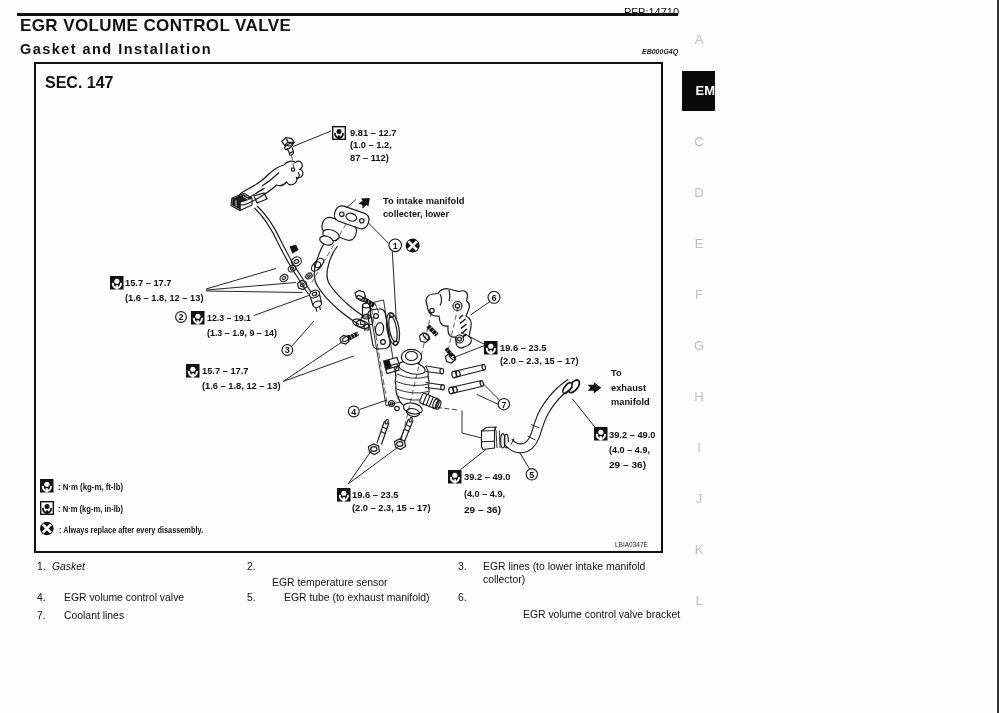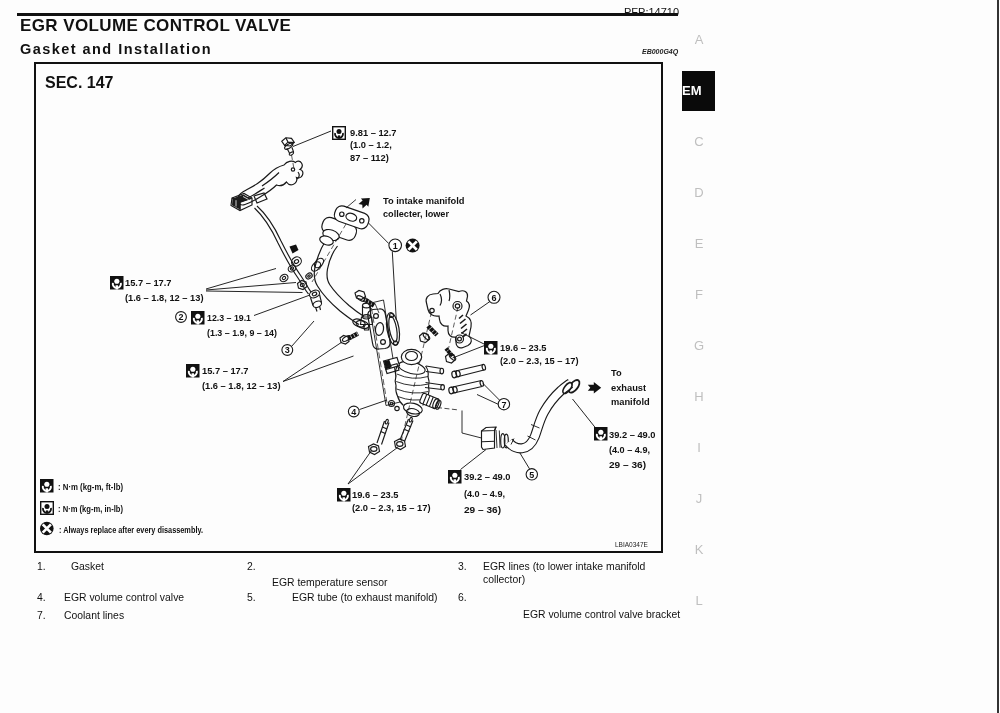--- a/index.html
+++ b/index.html
@@ -9,21 +9,21 @@
   #title{left:20px;top:16px;font-size:17px;font-weight:bold;letter-spacing:0.4px;color:#111;}
   #pfp{left:624px;top:6px;font-size:11px;color:#111;}
   #sub{left:20px;top:41px;font-size:14.5px;font-weight:bold;letter-spacing:1.45px;color:#111;}
   #ebcode{left:642px;top:48px;font-size:7px;font-style:italic;font-weight:bold;color:#222;}
   #thickline{left:17px;top:13px;width:661px;height:3px;background:#111;}
   #box{left:34px;top:62px;width:625px;height:487px;border:2px solid #111;}
   #sec{left:45px;top:74px;font-size:16px;font-weight:bold;color:#111;}
   #lbia{left:615px;top:541px;font-size:6.5px;color:#222;}
   .side{color:#bfbfbf;font-size:13px;width:30px;text-align:center;}
   #em{left:682px;top:71px;width:33px;height:40px;background:#0a0a0a;color:#fff;
-      font-size:13px;font-weight:bold;text-align:left;line-height:40px;}
+      font-size:13px;font-weight:bold;text-align:right;line-height:40px;}
   #redge{left:997px;top:0;width:2px;height:713px;background:#333;}
   .plist{font-size:10.4px;color:#111;line-height:13px;}
 </style>
 </head>
 <body>
   <div id="thickline" class="abs"></div>
   <div id="title" class="abs">EGR VOLUME CONTROL VALVE</div>
   <div id="pfp" class="abs">PFP:14710</div>
   <div id="sub" class="abs">Gasket and Installation</div>
   <div id="ebcode" class="abs">EB000G4Q</div>
@@ -39,29 +39,29 @@
   <div class="abs side" style="left:684px;top:287px;">F</div>
   <div class="abs side" style="left:684px;top:338px;">G</div>
   <div class="abs side" style="left:684px;top:389px;">H</div>
   <div class="abs side" style="left:684px;top:440px;">I</div>
   <div class="abs side" style="left:684px;top:491px;">J</div>
   <div class="abs side" style="left:684px;top:542px;">K</div>
   <div class="abs side" style="left:684px;top:593px;">L</div>
   <div id="redge" class="abs"></div>
 
   <div class="abs plist" style="left:37px;top:560px;">1.</div>
-  <div class="abs plist" style="left:71px;top:560px;">Gasket</div>
+  <div class="abs plist" style="left:52px;top:560px;font-style:italic;">Gasket</div>
   <div class="abs plist" style="left:247px;top:560px;">2.</div>
   <div class="abs plist" style="left:272px;top:560px;margin-top:16px;">EGR temperature sensor</div>
   <div class="abs plist" style="left:458px;top:560px;">3.</div>
   <div class="abs plist" style="left:483px;top:560px;width:180px;">EGR lines (to lower intake manifold collector)</div>
   <div class="abs plist" style="left:37px;top:591px;">4.</div>
   <div class="abs plist" style="left:64px;top:591px;">EGR volume control valve</div>
   <div class="abs plist" style="left:247px;top:591px;">5.</div>
-  <div class="abs plist" style="left:272px;top:591px;padding-left:20px;">EGR tube (to exhaust manifold)</div>
+  <div class="abs plist" style="left:264px;top:591px;padding-left:20px;">EGR tube (to exhaust manifold)</div>
   <div class="abs plist" style="left:458px;top:591px;">6.</div>
   <div class="abs plist" style="left:483px;top:608px;margin-left:40px;">EGR volume control valve bracket</div>
   <div class="abs plist" style="left:37px;top:609px;">7.</div>
   <div class="abs plist" style="left:64px;top:609px;">Coolant lines</div>
 
   <svg class="abs" style="left:0;top:0;" width="1000" height="713" viewBox="0 0 1000 713" fill="none" stroke="#1a1a1a" stroke-width="1">
 
     <g stroke-width="0.95">
       <path d="M293,146.5 L331,131"></path>
       <path d="M206,289 L276,268.5 M206,290 L296,282.5 M206,291 L302.5,292.5"></path>

